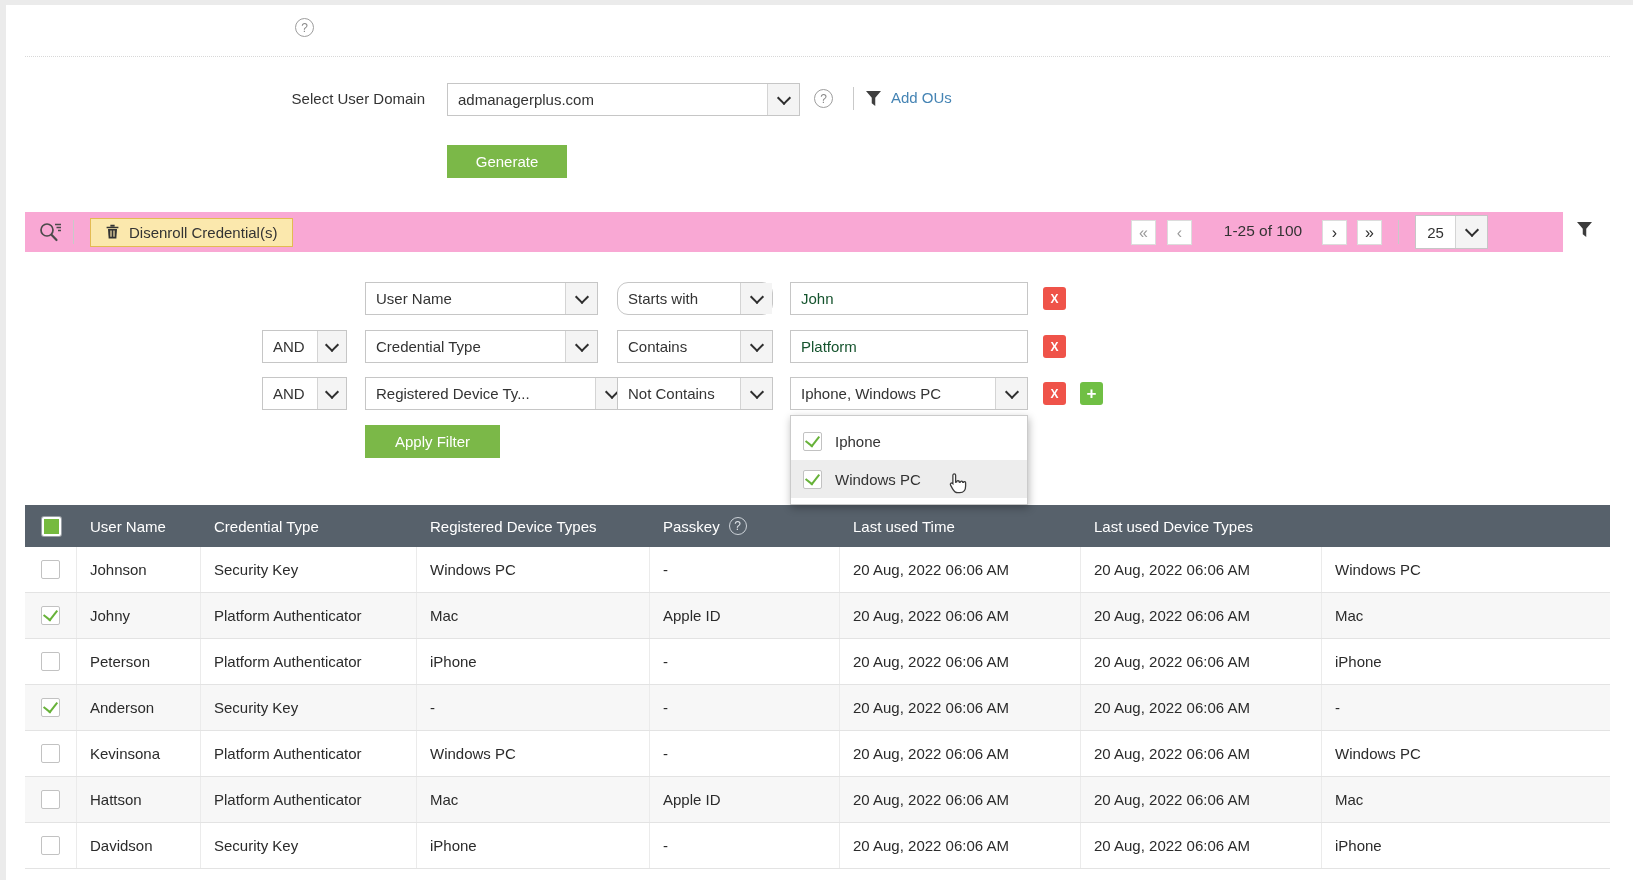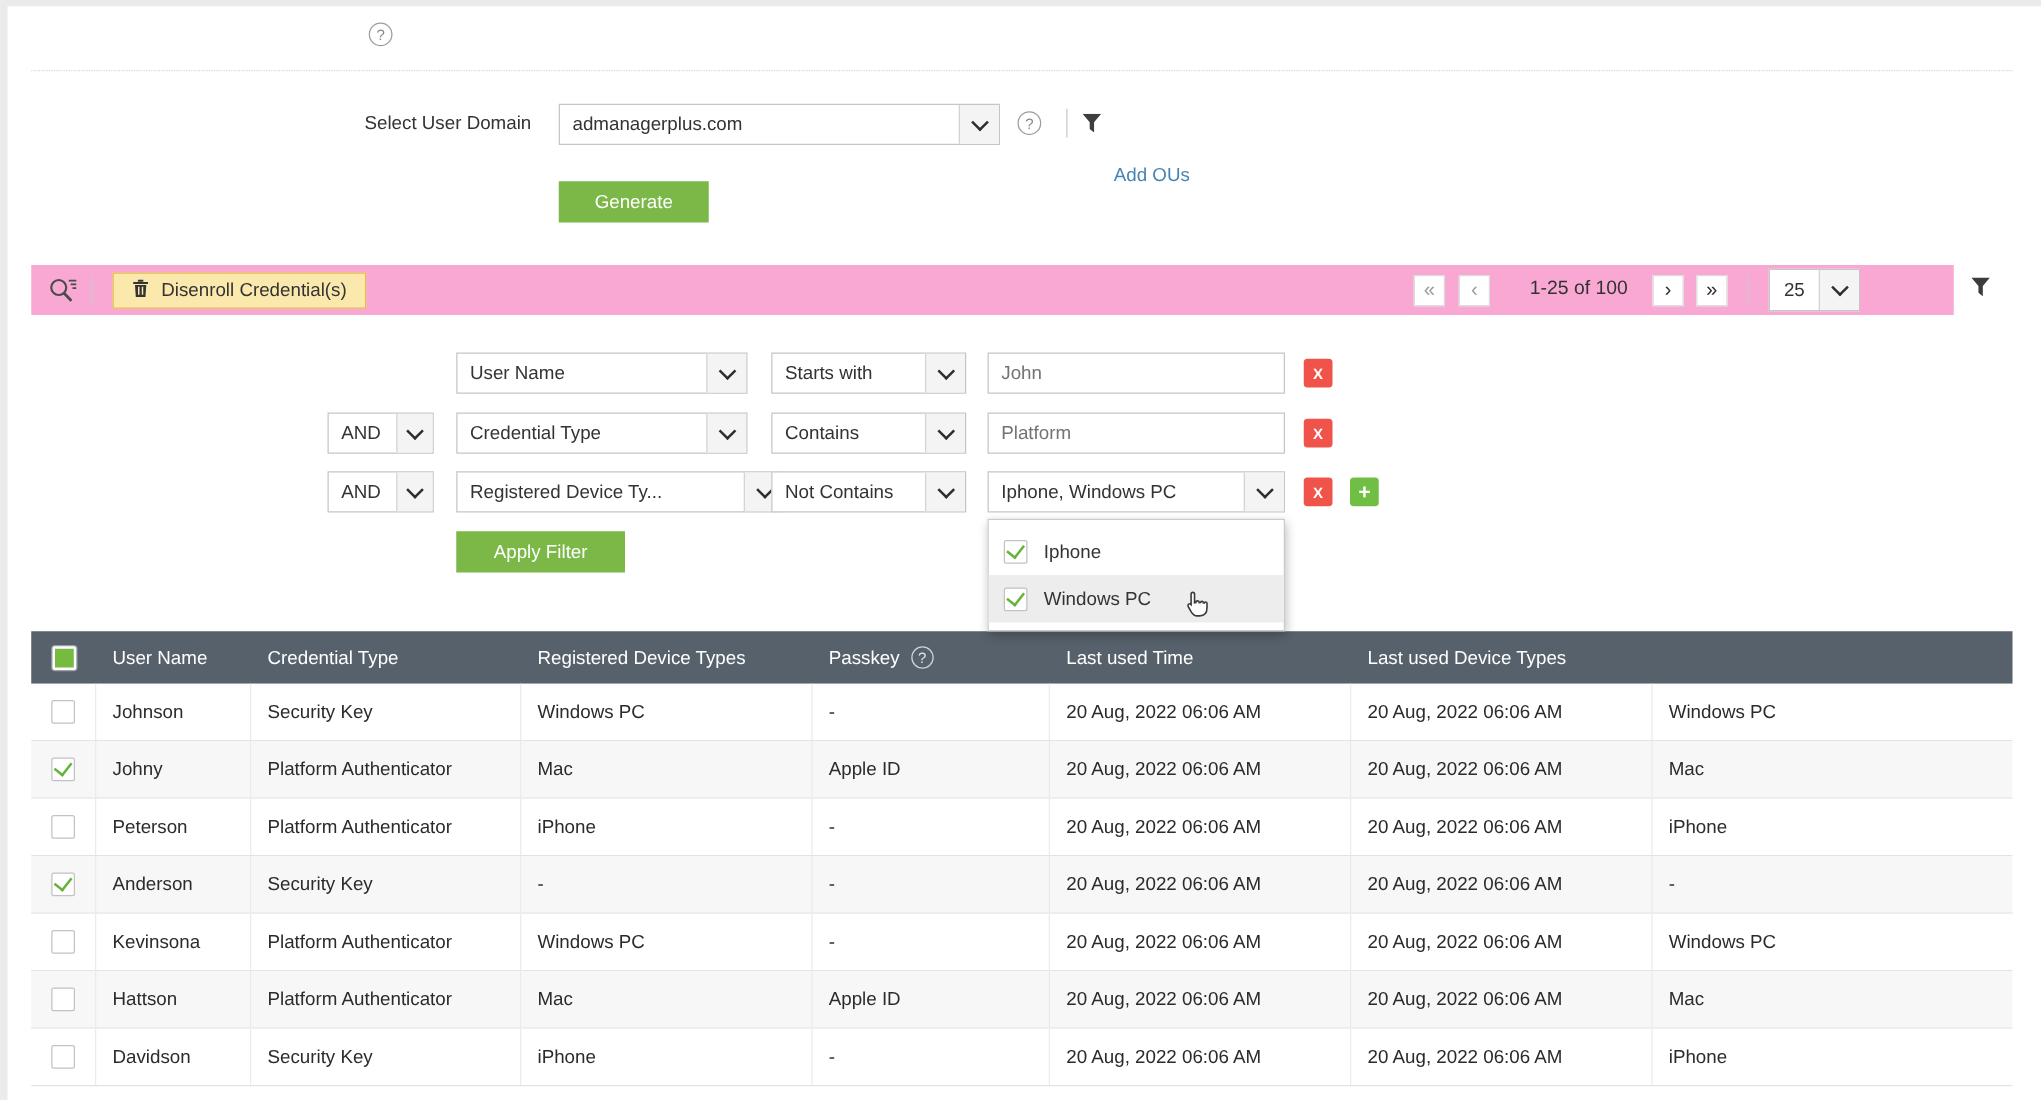--- a/index.html
+++ b/index.html
@@ -7,21 +7,21 @@
   #page{position:relative;width:1633px;height:880px;background:#fff;overflow:hidden;}
   .abs{position:absolute;}
   .edge{background:#ebebeb;}
 
   
   .sel{position:absolute;display:flex;align-items:stretch;background:#fff;border:1px solid #c6c6c6;height:33px;box-sizing:border-box;font-size:15px;color:#333;cursor:pointer;}
   .sel .txt{flex:1;display:flex;align-items:center;padding:0 10px;white-space:nowrap;overflow:hidden;}
   .sel .chev{width:31px;border-left:1px solid #d4d4d4;background:#f4f4f4;display:flex;align-items:center;justify-content:center;flex:none;}
   .chev-i{width:8px;height:8px;border-left:2px solid #2e2e2e;border-bottom:2px solid #2e2e2e;transform:rotate(-45deg);margin-top:-4px;}
 
-  .input{position:absolute;height:33px;box-sizing:border-box;border:1px solid #c6c6c6;padding:0 10px;font-size:15px;color:#737373;font-family:inherit;background:#fff;outline:none;}
+  .input{position:absolute;height:33px;box-sizing:border-box;border:1px solid #c6c6c6;padding:0 10px;font-size:15px;color:#14532d;font-family:inherit;background:#fff;outline:none;}
 
   .btn-green{position:absolute;background:#7bb848;color:#fff;border:none;font-size:15px;font-family:inherit;display:flex;align-items:center;justify-content:center;cursor:pointer;}
 
   .xbtn{position:absolute;width:23px;height:23px;background:#ef5349;border-radius:3px;color:#fff;display:flex;align-items:center;justify-content:center;font-size:12px;font-weight:bold;cursor:pointer;}
   .plusbtn{position:absolute;width:23px;height:23px;background:#70bf44;border-radius:3px;color:#fff;display:flex;align-items:center;justify-content:center;font-size:17px;font-weight:bold;cursor:pointer;}
 
   .helpc{display:inline-flex;width:19px;height:19px;border:1px solid #9d9d9d;border-radius:50%;align-items:center;justify-content:center;font-size:12px;color:#8a8a8a;box-sizing:border-box;background:#fff;cursor:pointer;}
   .helpc.dark{border-color:#ccd2d8;color:#dde2e7;background:transparent;}
 
   .vdiv{border-left:1px solid #c9c9c9;}
@@ -51,21 +51,21 @@
   #thead>div:first-child{justify-content:center;padding-left:0;}
   .trow{height:45px;background:#fff;border-bottom:1px solid #e3e3e3;font-size:15px;color:#2b2b2b;}
   .trow.alt{background:#f7f7f7;}
   .trow>div{display:flex;align-items:center;padding-left:13px;border-right:1px solid #ebebeb;overflow:hidden;}
   .trow>div:last-child{border-right:none;}
   .trow>div:first-child{justify-content:center;padding-left:0;}
 
   .funnel{display:inline-block;cursor:pointer;}
   #title{position:absolute;left:25px;top:14px;font-size:20px;font-weight:bold;color:#222;}
   .label15{font-size:15px;color:#333;}
-  #addous{position:absolute;left:891px;top:89px;font-size:15px;color:#4584b4;cursor:pointer;margin-top:43px;}
+  #addous{position:absolute;left:891px;top:89px;font-size:15px;color:#4584b4;cursor:pointer;}
 </style>
 </head>
 <body>
 <div id="page">
 
   <div class="abs edge" style="left:0;top:0;width:6px;height:880px;"></div>
   <div class="abs edge" style="left:0;top:0;width:1633px;height:5px;"></div>
 
   <span class="abs helpc" style="left:295px;top:18px;">?</span>
   <div class="abs" style="left:25px;top:56px;width:1585px;border-top:1px dotted #d8d8d8;"></div>
@@ -126,21 +126,21 @@
         <path d="M0 0h12L7.4 5.4V12L4.6 9.8V5.4Z" fill="#3c3c3c"></path>
       </svg>
   </span>
 
   <div class="sel" style="left:365px;top:282px;width:233px;">
     <span class="txt">User Name</span>
     <span class="chev">
         <span class="chev-i"></span>
       </span>
   </div>
-  <div class="sel" style="left:617px;top:282px;width:156px;">
+  <div class="sel" style="left:617px;top:282px;width:156px;border-radius:11px;">
     <span class="txt">Starts with</span>
     <span class="chev">
         <span class="chev-i"></span>
       </span>
   </div>
   <input class="input" style="left: 790px; top: 282px; width: 238px;" value="John">
   <div class="xbtn" style="left:1043px;top:287px;">X</div>
 
   <div class="sel" style="left:262px;top:330px;width:85px;">
     <span class="txt">AND</span>

